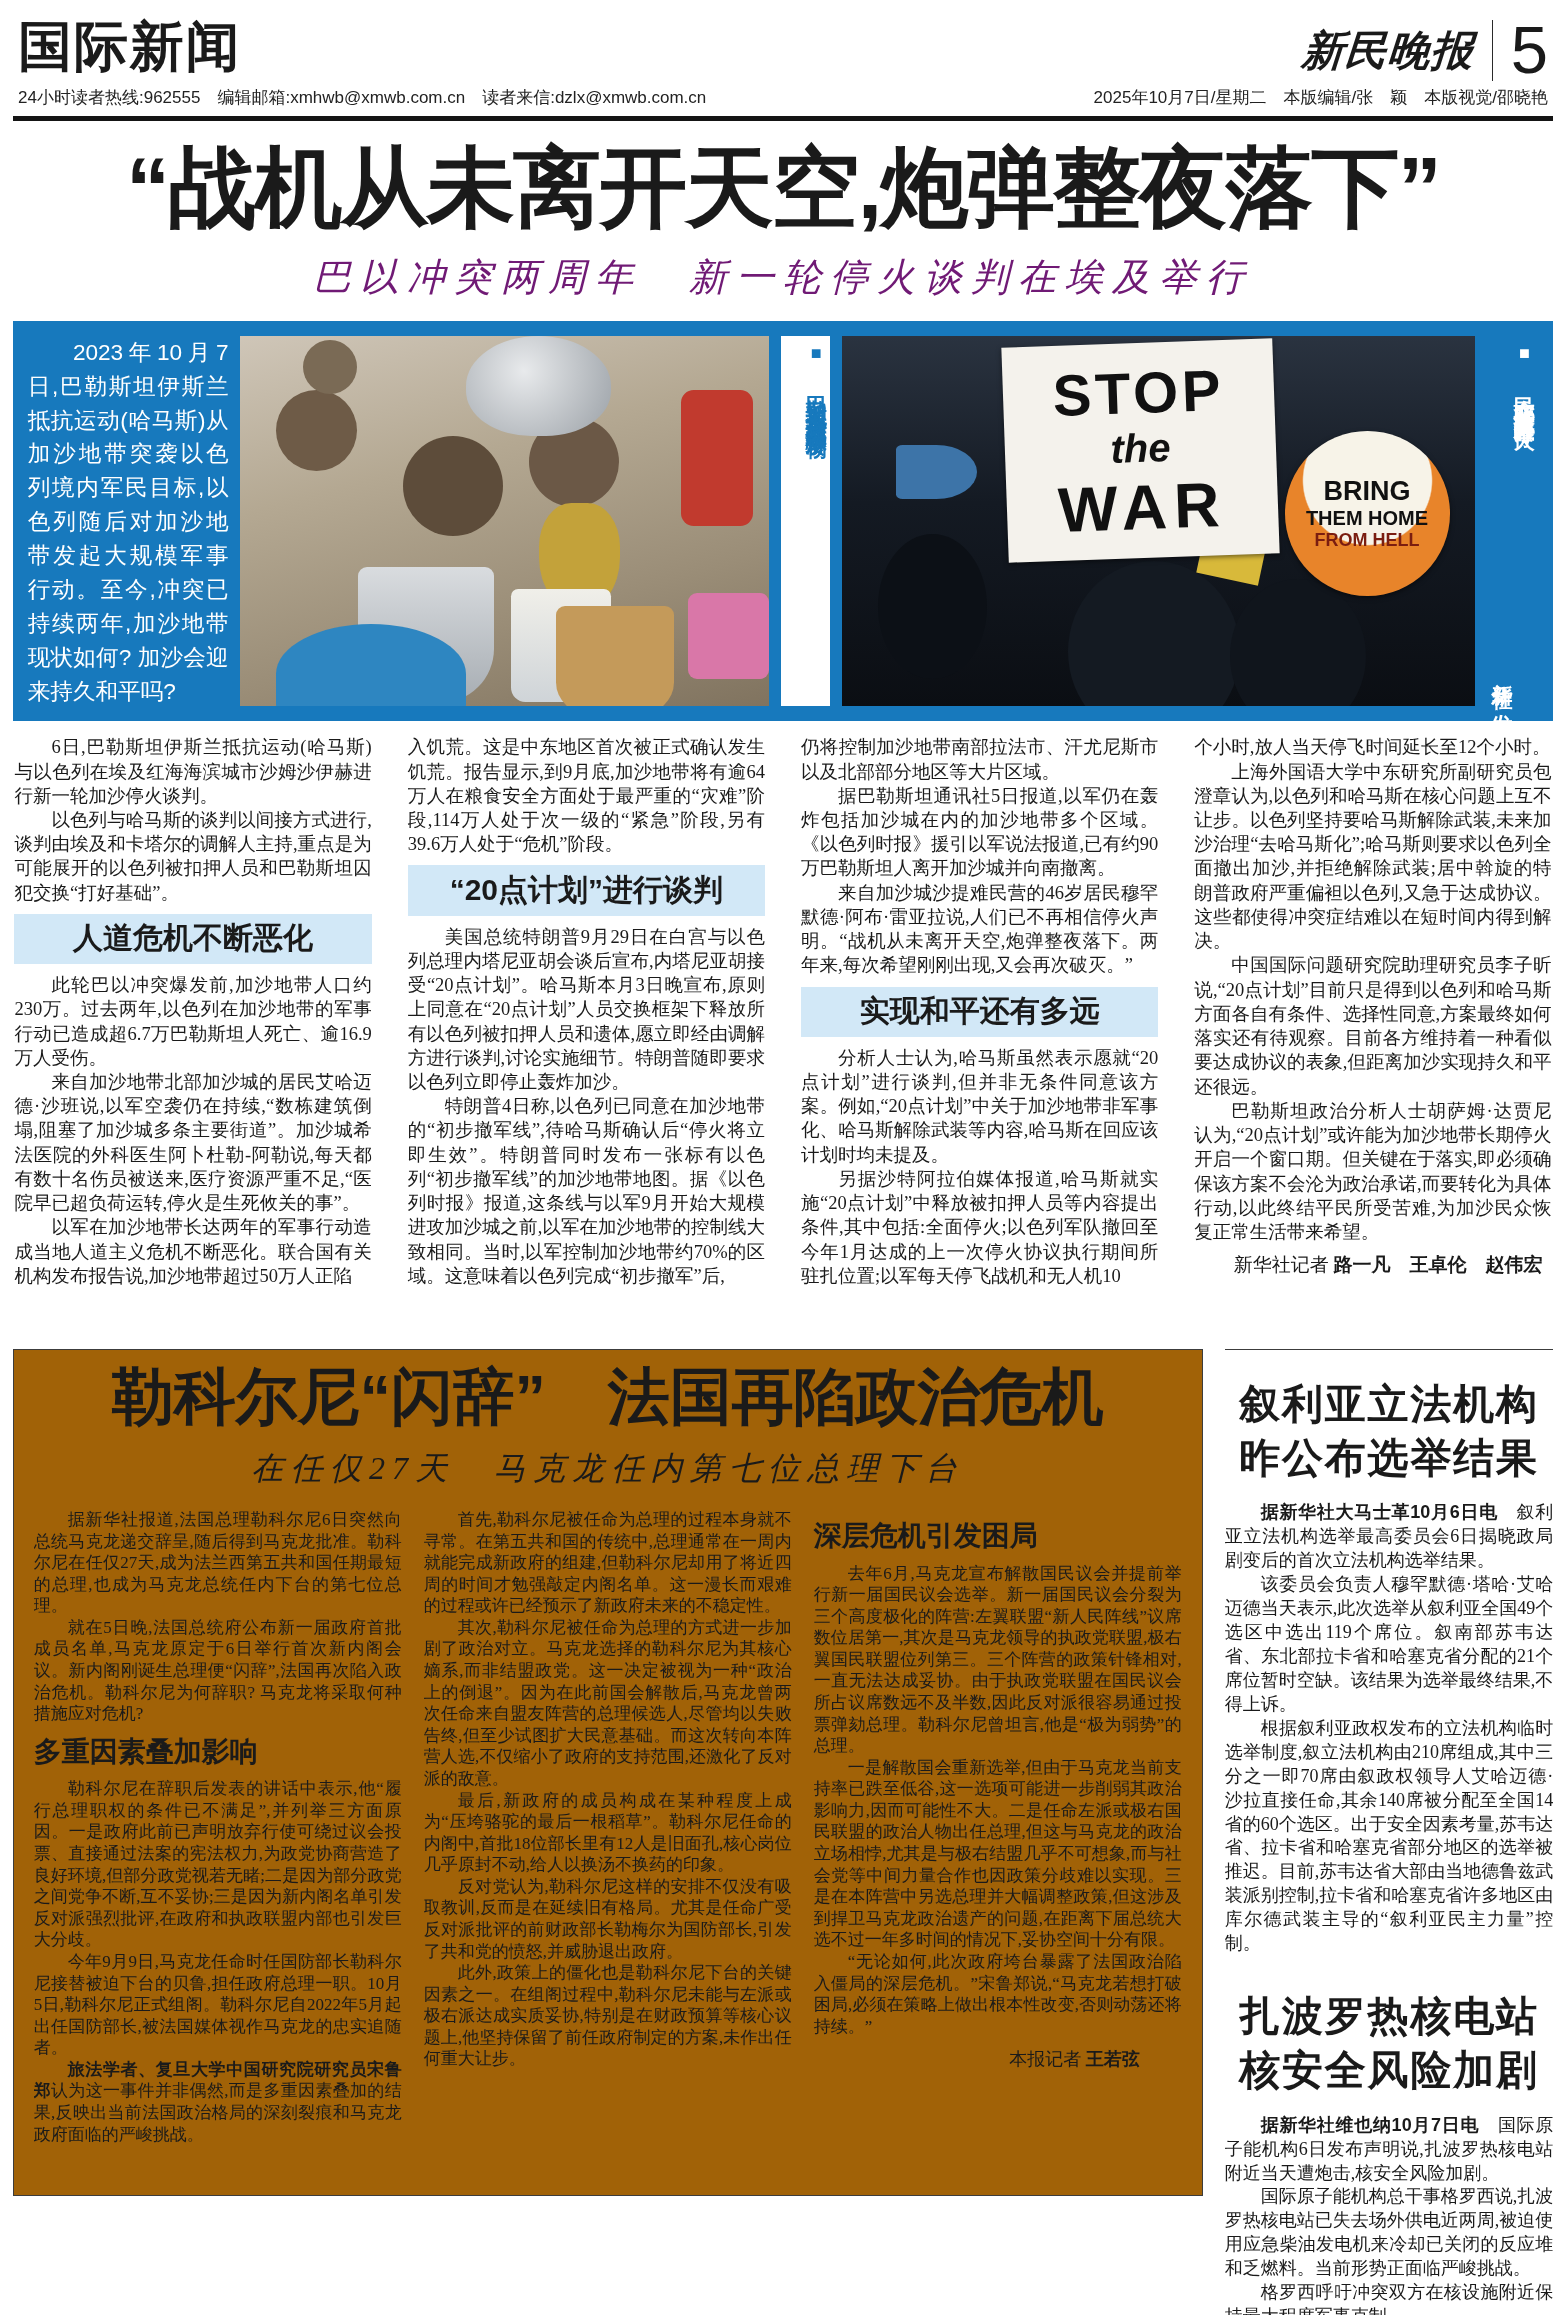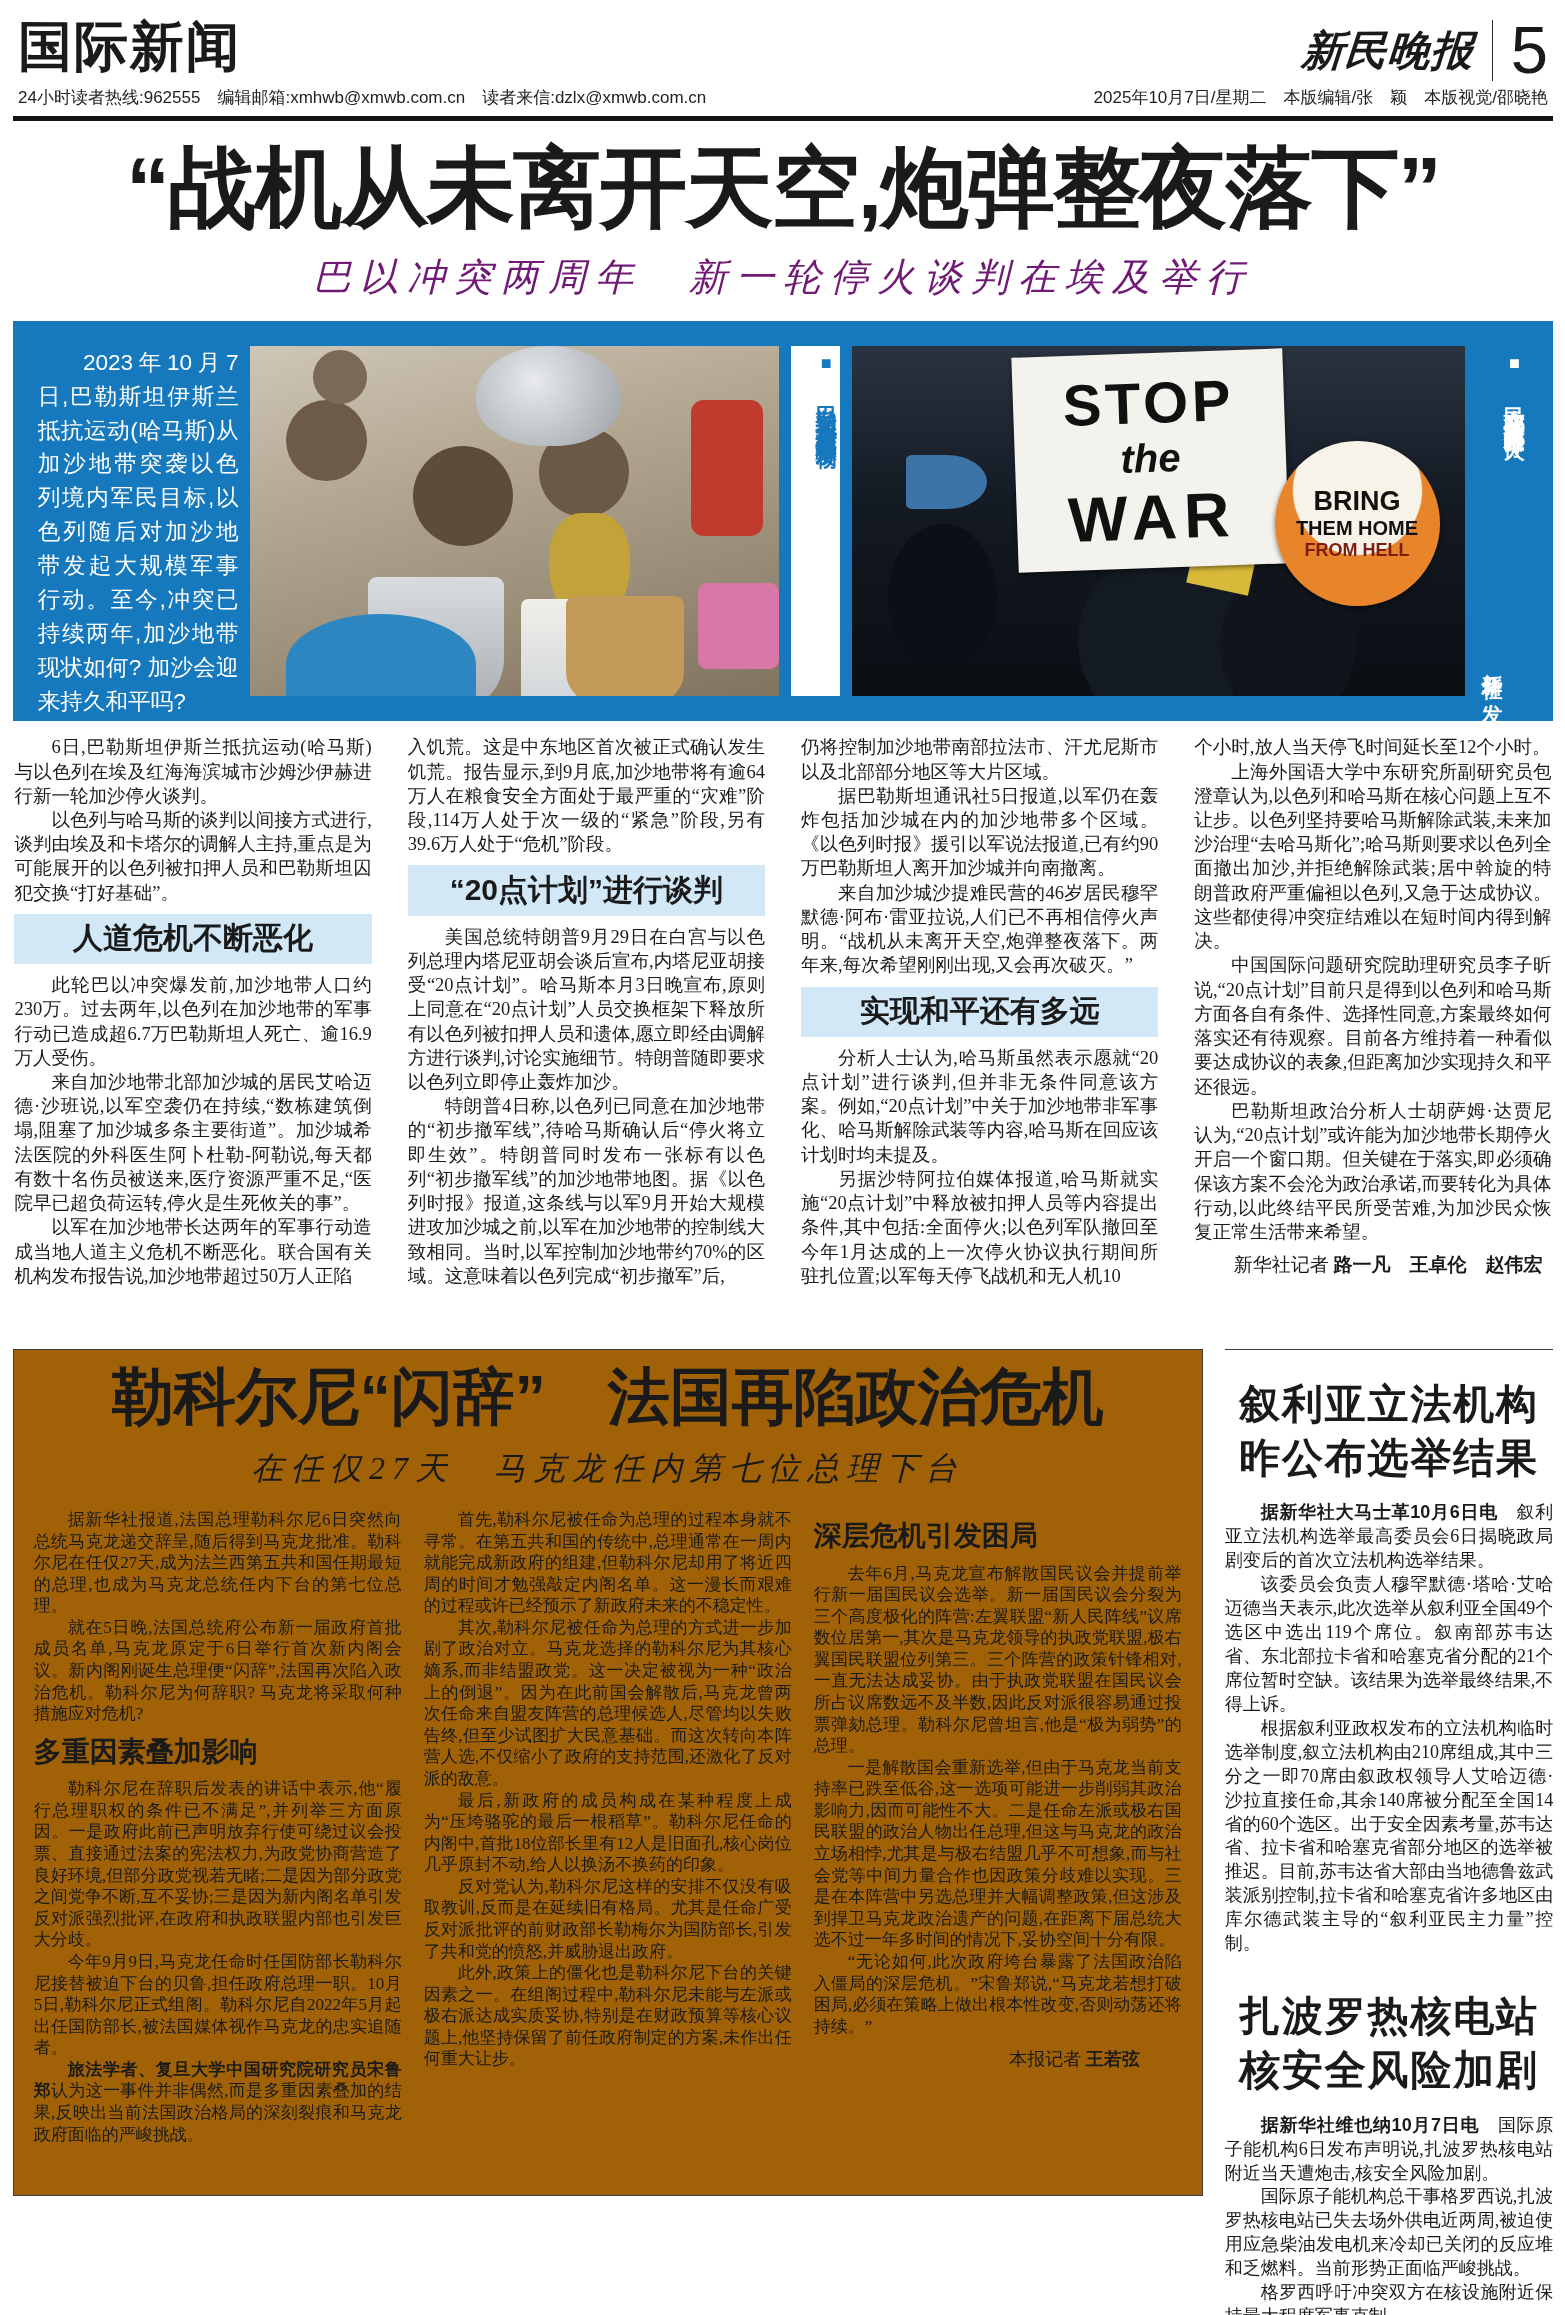--- a/index.html
+++ b/index.html
@@ -14,21 +14,21 @@
   .mast-paper { font-family:"Liberation Serif","DejaVu Serif",serif; font-weight:900; font-size:42px; font-style:italic; transform:skewX(-4deg); letter-spacing:0.9px; }
   .mast-page { font-family:"Liberation Sans","DejaVu Sans",sans-serif; font-weight:400; font-size:67px; line-height:0.9; border-left:1.8px solid #2a2a2a; margin-left:18px; padding-left:18px; }
   .infoline { display:flex; justify-content:space-between; font-family:"Liberation Sans","DejaVu Sans",sans-serif; font-size:17px; color:#222; padding:5.4px 5.4px 5.4px 5.4px; }
   .rule-thick { height:4.5px; background:#151515; margin:1.8px 0 0 0; }
 
   
   .lead-headline { text-align:center; font-family:"Liberation Sans","DejaVu Sans",sans-serif; font-weight:900; font-size:88px; letter-spacing:-1.8px; line-height:1.12; margin-top:18px; white-space:nowrap; }
   .lead-sub { text-align:center; font-size:38px; font-style:italic; letter-spacing:9px; margin-top:14.5px; color:#701a75; }
 
   
-  .photo-box { margin-top:18px; background:#1779bd; height:400px; display:flex; padding:25px; gap:11.8px; }
+  .photo-box { margin-top:18px; background:#1779bd; height:400px; display:flex; padding:15px; gap:11.8px; }
   .photo-intro { width:201px; color:#fff; font-family:"Liberation Sans","DejaVu Sans",sans-serif; font-size:22.6px; line-height:1.5; text-align:justify; }
   .photo-intro p { margin:0; text-indent:2em; }
   .photo { position:relative; overflow:hidden; height:100%; }
   .photo-1 { width:529px; background:linear-gradient(165deg,#cfc6b8 0%,#b4a892 35%,#9a8d77 70%,#80735f 100%); }
   .photo-2 { flex:1; background:linear-gradient(180deg,#2a3340 0%,#141a23 45%,#0b0e13 100%); }
   .vcap { writing-mode:vertical-rl; font-family:"Liberation Sans","DejaVu Sans",sans-serif; font-weight:700; font-size:21px; letter-spacing:2.7px; padding-top:7.2px; position:relative; }
   .vcap-1 { width:49px; background:#ffffff; color:#1779bd; text-align:left; }
   .vcap-2 { width:52px; color:#ffffff; }
   .vcap .sq { font-size:18px; letter-spacing:0; margin-bottom:9px; }
   .vcap .credit { position:absolute; left:1.8px; bottom:5.4px; writing-mode:vertical-rl; font-size:21px; }

